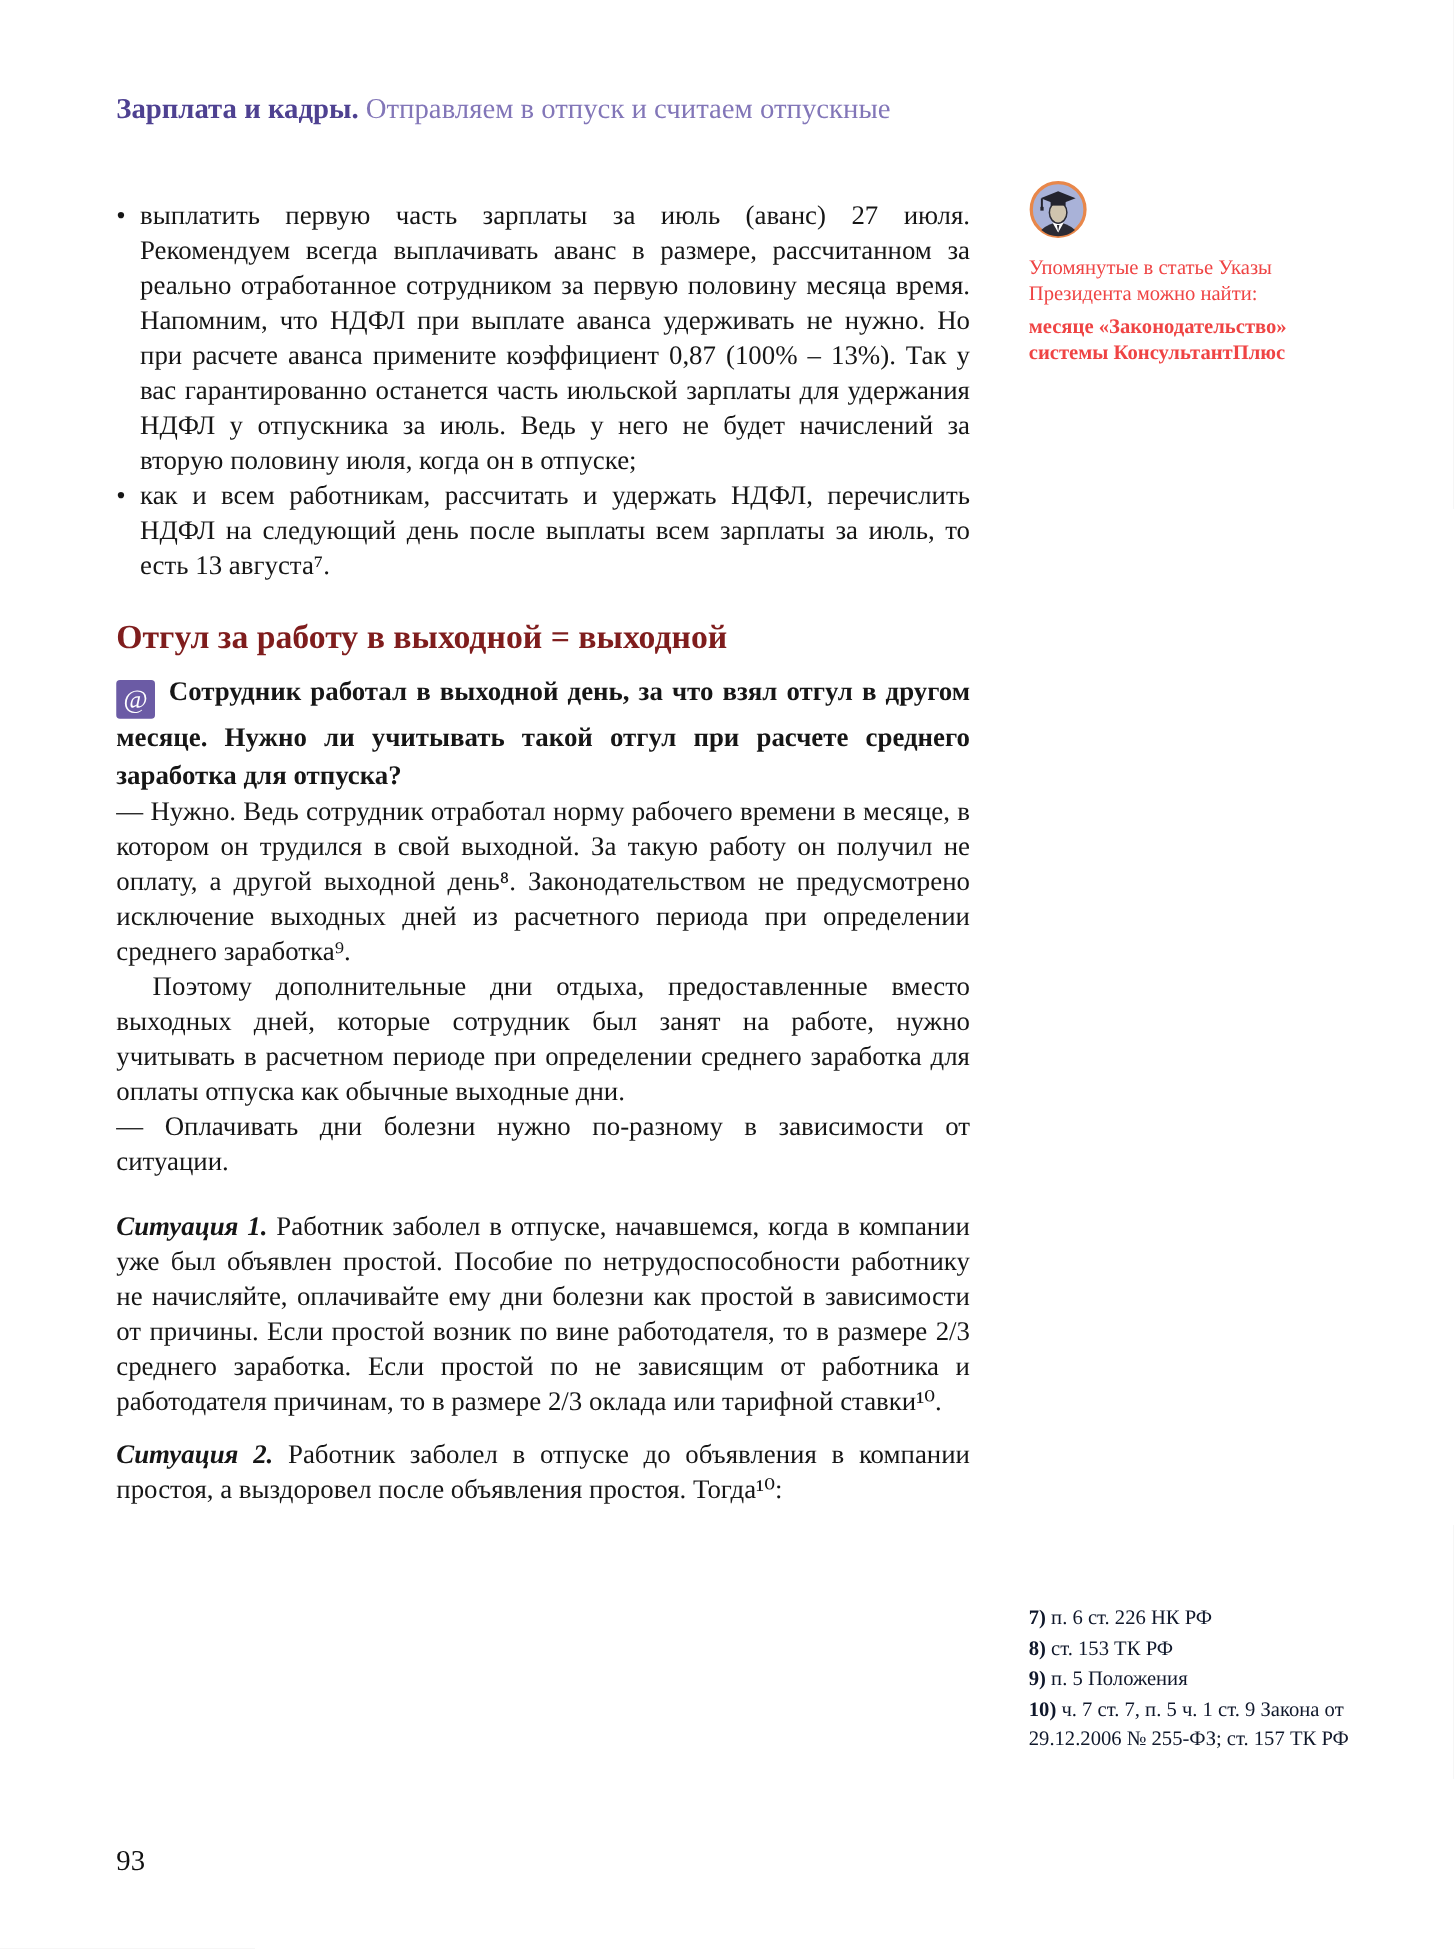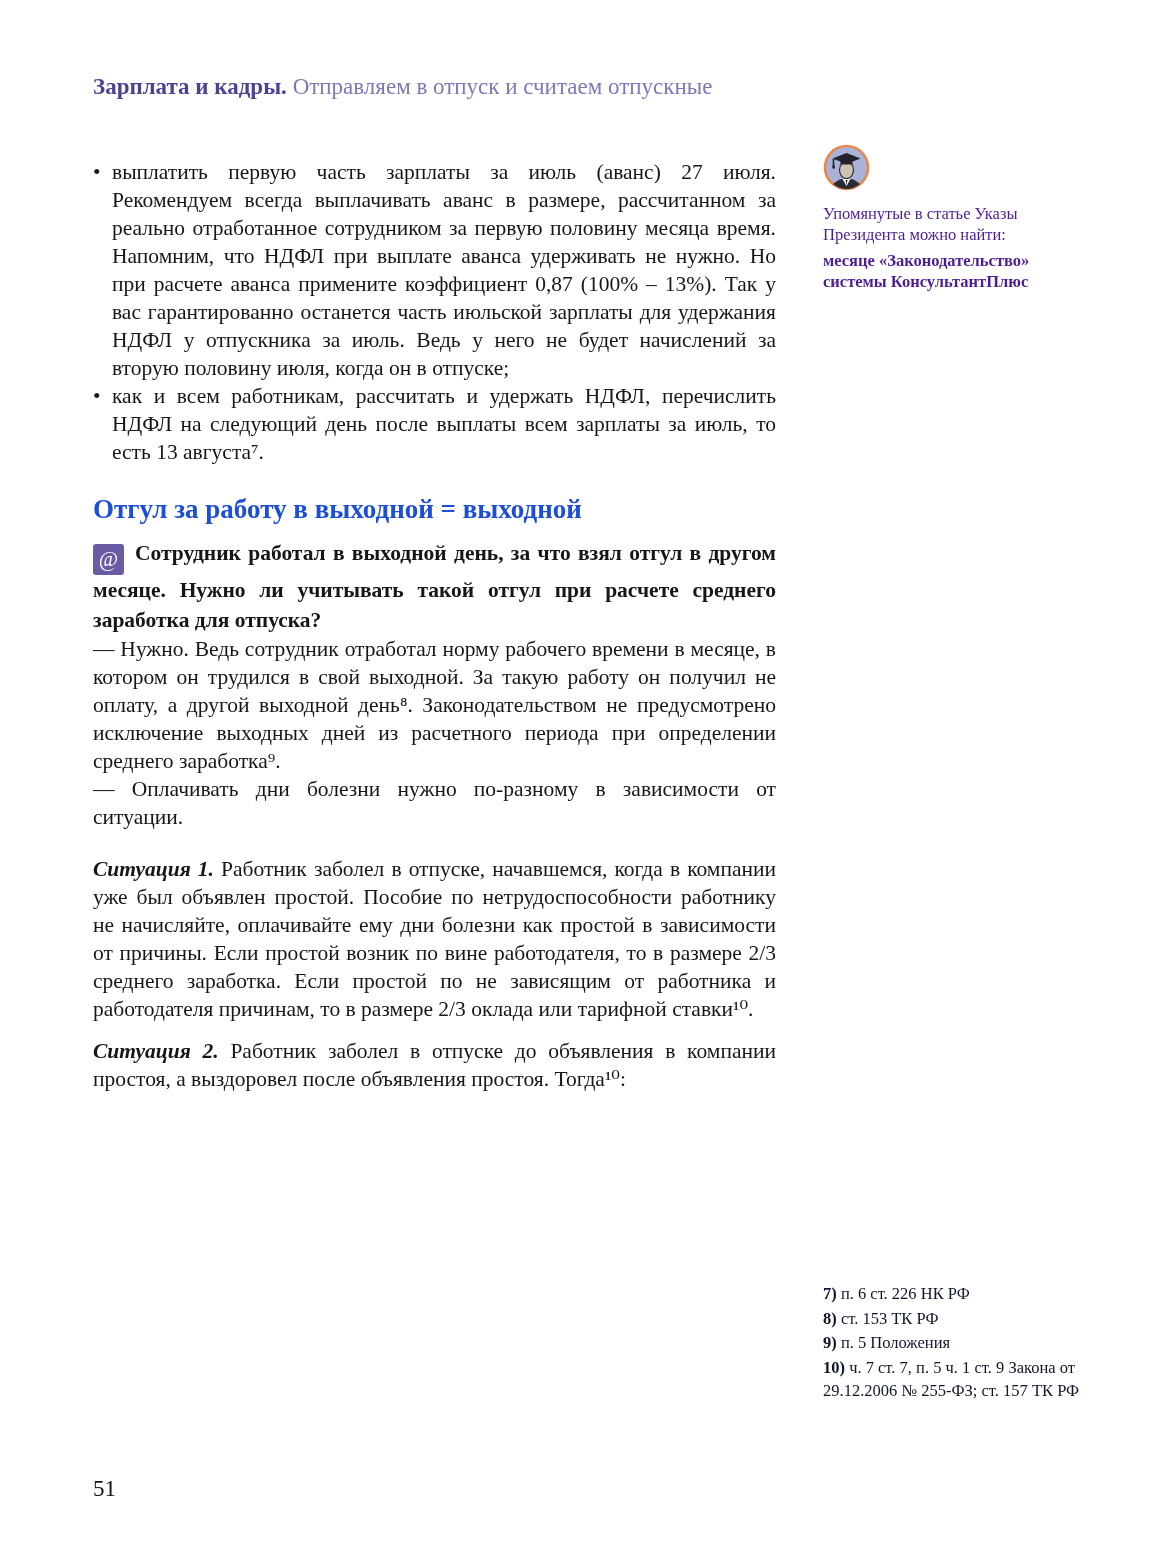--- a/index.html
+++ b/index.html
@@ -21,21 +21,21 @@
   .running-head .article-name{color:#8276b8;}
   
   .main-col{
     position:absolute;left:93px;top:158px;width:683px;
     font-size:21.5px;line-height:28px;text-align:justify;
   }
   ul.bullet-list{margin:0;padding:0;list-style:none;}
   ul.bullet-list li{position:relative;padding-left:19px;margin:0;}
   ul.bullet-list li .bullet-glyph{position:absolute;left:0;top:0;}
   h2.section-title{
-    font-size:27px;line-height:34px;font-weight:bold;color:#1d4ed8;
+    font-size:27px;line-height:34px;font-weight:bold;color:#7f1d1d;
     margin:26px 0 0 0;text-align:left;
   }
   .qa-question{
     margin:12px 0 0 0;font-weight:bold;line-height:30px;text-align:justify;
   }
   .at-badge{
     display:inline-block;width:31px;height:31px;border-radius:3px;
     background:#6b5ba5;color:#ffffff;text-align:center;
     font-size:21px;line-height:31px;font-weight:normal;
     margin-right:11px;vertical-align:-6px;
@@ -43,21 +43,21 @@
   }
   .qa-answer{margin:0;}
   .qa-answer-indent{margin:0;text-indent:29px;}
   .situation{margin:24px 0 0 0;}
   .situation.second{margin-top:14px;}
   .situation-lead{font-weight:bold;font-style:italic;}
   
   .side-note{position:absolute;left:823px;top:144px;width:252px;}
   .side-note .badge{width:47px;height:47px;display:block;}
   .side-note .note-text{
-    margin-top:12px;font-size:16.5px;line-height:21px;color:#4c1d95;
+    margin-top:12px;font-size:16.5px;line-height:21px;color:#ef4444;
   }
   .side-note .note-text .bold-part{font-weight:bold;display:block;margin-top:5px;}
   
   .footnotes{
     position:absolute;left:823px;top:1282px;width:268px;
     font-size:16.5px;line-height:23.5px;color:#0f172a;
   }
   .footnote{margin:0 0 1px 0;}
   .footnote .fn-num{font-weight:bold;}
   
@@ -112,20 +112,21 @@
         <span>как и всем работникам, рассчитать и удержать НДФЛ, перечислить НДФЛ на следующий день после выплаты всем зарплаты за июль, то есть 13 августа⁷.</span>
       </li>
     </ul>
 
     <h2 class="section-title">Отгул за работу в выходной = выходной</h2>
 
     <p class="qa-question">
       <span class="at-badge">@</span><span>Сотрудник работал в выходной день, за что взял отгул в другом месяце. Нужно ли учитывать такой отгул при расчете среднего заработка для отпуска?</span>
     </p>
     <p class="qa-answer">—  Нужно. Ведь сотрудник отработал норму рабочего времени в месяце, в котором он трудился в свой выходной. За такую работу он получил не оплату, а другой выходной день⁸. Законодательством не предусмотрено исключение выходных дней из расчетного периода при определении среднего заработка⁹.</p>
+    <p class="qa-answer-indent">Поэтому дополнительные дни отдыха, предоставленные вместо выходных дней, которые сотрудник был занят на работе, нужно учитывать в расчетном периоде при определении среднего заработка для оплаты отпуска как обычные выходные дни.</p>
 
 
     <p class="qa-answer">—  Оплачивать дни болезни нужно по-разному в зависимости от ситуации.</p>
 
     <p class="situation">
       <span class="situation-lead">Ситуация 1.</span><span> Работник заболел в отпуске, начавшемся, когда в компании уже был объявлен простой. Пособие по нетрудоспособности работнику не начисляйте, оплачивайте ему дни болезни как простой в зависимости от причины. Если простой возник по вине работодателя, то в размере 2/3 среднего заработка. Если простой по не зависящим от работника и работодателя причинам, то в размере 2/3 оклада или тарифной ставки¹⁰.</span>
     </p>
     <p class="situation second">
       <span class="situation-lead">Ситуация 2.</span><span> Работник заболел в отпуске до объявления в компании простоя, а выздоровел после объявления простоя. Тогда¹⁰:</span>
     </p>
@@ -140,15 +141,15 @@
       <span class="fn-num">8)</span><span> ст. 153 ТК РФ</span>
     </p>
     <p class="footnote">
       <span class="fn-num">9)</span><span> п. 5 Положения</span>
     </p>
     <p class="footnote">
       <span class="fn-num">10)</span><span> ч. 7 ст. 7, п. 5 ч. 1 ст. 9 Закона от 29.12.2006 № 255-ФЗ; ст. 157 ТК РФ</span>
     </p>
   </div>
 
-  <div class="page-number">51</div>
+  <div class="page-number">93</div>
 
 </div>
 
 </body></html>

